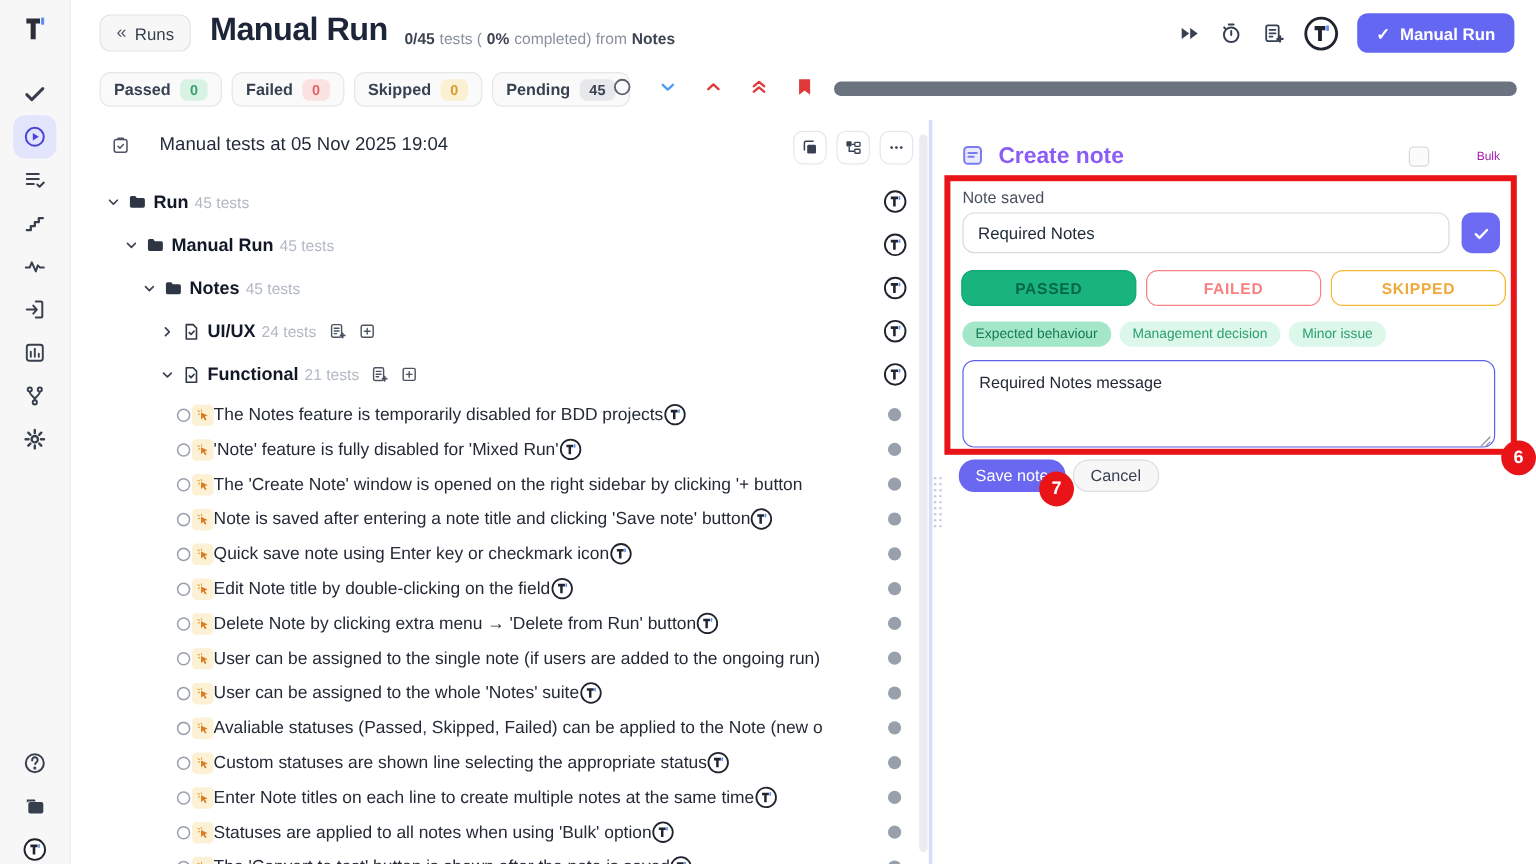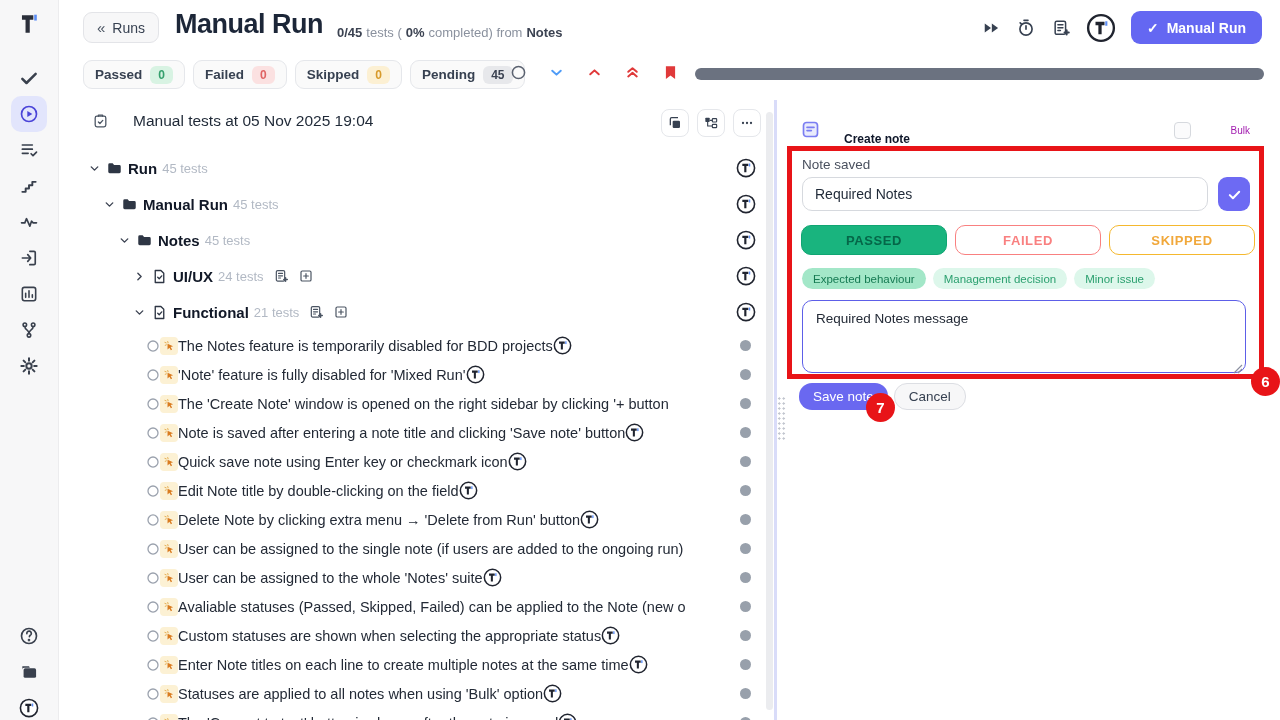--- a/index.html
+++ b/index.html
@@ -85,21 +85,21 @@
   
   .scrollbar{position:absolute;left:766px;top:112px;width:7px;height:598px;border-radius:4px;background:#ebecef;z-index:6;}
   .divider-line{position:absolute;left:774px;top:100px;width:3px;height:620px;background:#d9dcf9;z-index:6;}
   .drag-dots{position:absolute;left:777px;top:396px;width:9px;height:46px;z-index:7;cursor:col-resize;
              background-image:radial-gradient(circle,#c2c6cf 1px,transparent 1.3px);background-size:4.5px 5px;}
 
   
   .note-panel{position:absolute;left:777px;top:100px;right:0;bottom:0;background:#fff;}
   .np-icon{position:absolute;left:23px;top:19px;width:21px;height:21px;}
   .np-icon svg{width:100%;height:100%;display:block;}
-  .np-title{position:absolute;left:51px;top:16px;font-size:12px;font-weight:700;color:#0f172a;margin:16px;}
+  .np-title{position:absolute;left:51px;top:16px;font-size:19px;font-weight:700;color:#8b5cf6;margin:4px;}
   .np-bulk{position:absolute;right:30px;top:22px;display:flex;align-items:center;gap:8px;cursor:pointer;}
   .np-check{width:15px;height:15px;border:1.5px solid #d6d9de;border-radius:4px;background:#fbfbfc;}
   .np-bulk-label{font-size:10px;color:#a21caf;padding-left:32px;}
   .np-label{position:absolute;left:25px;top:57px;font-size:13.5px;color:#49505e;}
   .np-input{position:absolute;left:25px;top:77px;width:406px;height:34px;box-sizing:border-box;
             border:1px solid #d6d9de;border-radius:10px;padding:0 12px;font-family:inherit;font-size:14px;color:#1f2937;outline:none;}
   .np-confirm{position:absolute;left:441px;top:77px;width:32px;height:34px;border:none;border-radius:9px;
               background:#6d6af3;color:#fff;display:flex;align-items:center;justify-content:center;cursor:pointer;}
   .np-confirm svg{width:15px;height:15px;display:block;}
   .np-statuses{position:absolute;left:24px;top:125px;display:flex;gap:8px;}
@@ -721,21 +721,21 @@
             <svg viewBox="0 0 24 24" fill="none" stroke="currentColor" stroke-width="2.2" stroke-linecap="round" stroke-linejoin="round">
               <circle cx="12" cy="12" r="8.6"></circle>
             </svg>
           </span>
           <span class="t-manual">
             <svg viewBox="0 0 24 24">
               <path d="M9.5 8l9.5 4.6-4.2 1.2 2.5 4.4-2.1 1.2-2.5-4.4-3.2 3z" fill="#d97b1f"></path>
               <path d="M5 5.8l2.2.9M5.5 10.8l2-.8M9.8 4.4l.7 2.1" stroke="#e0a13a" stroke-width="1.5" stroke-linecap="round" fill="none"></path>
             </svg>
           </span>
-          <span class="t-title">Custom statuses are shown when selecting the appropriate status</span>
+          <span class="t-title">Custom statuses are shown line selecting the appropriate status</span>
           <span class="t-logo">
             <svg viewBox="0 0 24 24">
               <circle cx="12" cy="12" r="10.3" fill="#fff" stroke="#20242f" stroke-width="1.9"></circle>
               <path d="M7.6 7h7.2v2.7h-2.3V17H9.9V9.7H7.6z" fill="#20242f"></path>
               <rect x="15.4" y="6.6" width="1.7" height="3.6" fill="#5b8df5"></rect>
             </svg>
           </span>
           <span class="t-dot"></span>
         </div>
         <div class="test-row">

